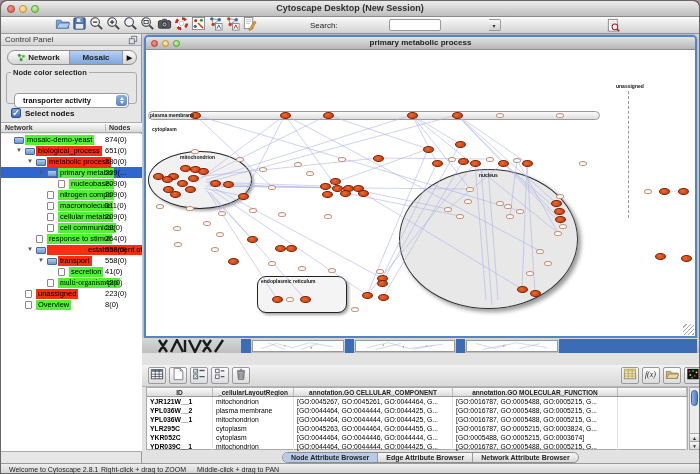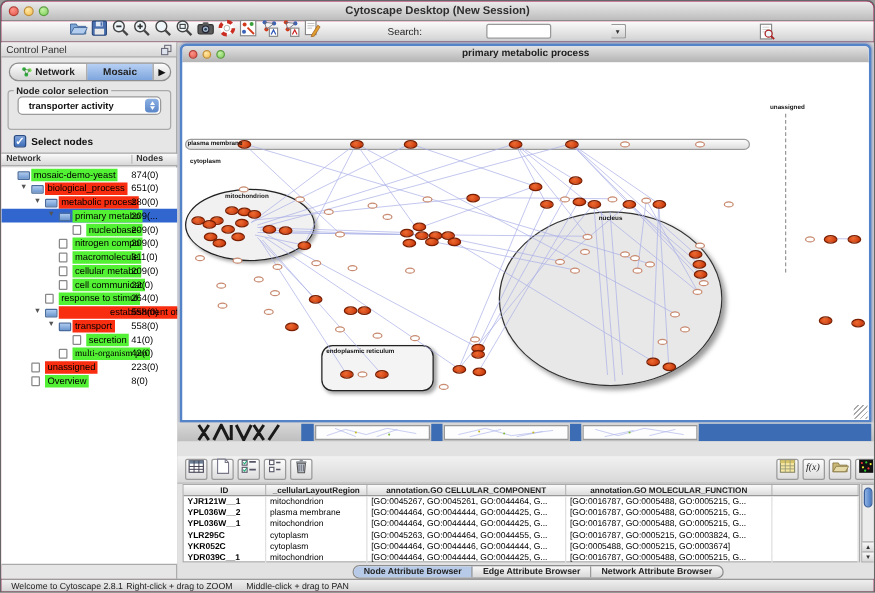--- a/index.html
+++ b/index.html
@@ -45,21 +45,21 @@
   .cp-tab{flex:0 0 auto;display:flex;align-items:center;justify-content:center;
      font-size:8px;font-weight:bold;color:#222;height:100%;}
   .cp-tab.network{width:62px;border-right:1px solid #9a9a9a;gap:2px;}
   .cp-tab.mosaic{width:53px;background:linear-gradient(#b7d0f4,#7ea6de);border-right:1px solid #9a9a9a;}
   .cp-tab.arrow{width:13px;font-size:7px;color:#111;}
   .net-tab-icon svg{width:9px;height:9px;display:block;}
   .fieldset{position:absolute;left:5px;top:38px;width:131px;height:32px;
      border:1px solid #aaa;border-radius:3px;}
   .fieldset .legend{position:absolute;top:-5px;left:4px;background:#e6e6e6;
      font-size:7.5px;font-weight:bold;color:#222;padding:0 2px;}
-  .combo{position:absolute;left:7px;top:4px;width:115px;height:15px;background:#fff;
+  .combo{position:absolute;left:7px;top:20px;width:115px;height:15px;background:#fff;
      border:1px solid #9a9a9a;border-radius:4px;font-size:7.5px;font-weight:bold;color:#111;
      line-height:14px;padding-left:8px;}
   .combo-stepper{position:absolute;right:1px;top:1px;width:11px;height:11px;border-radius:3px;
      background:linear-gradient(#8cb0e4,#5a86c8);display:flex;flex-direction:column;
      align-items:center;justify-content:center;}
   .combo-stepper .up,.combo-stepper .dn{width:0;height:0;border-left:2.5px solid transparent;
      border-right:2.5px solid transparent;}
   .combo-stepper .up{border-bottom:3px solid #fff;margin-bottom:1px;}
   .combo-stepper .dn{border-top:3px solid #fff;}
   .checkrow{position:absolute;left:10px;top:74px;display:flex;align-items:center;gap:4px;}

